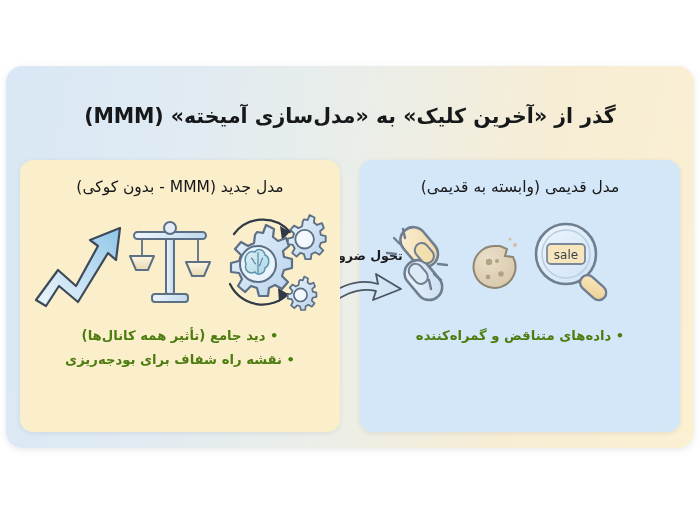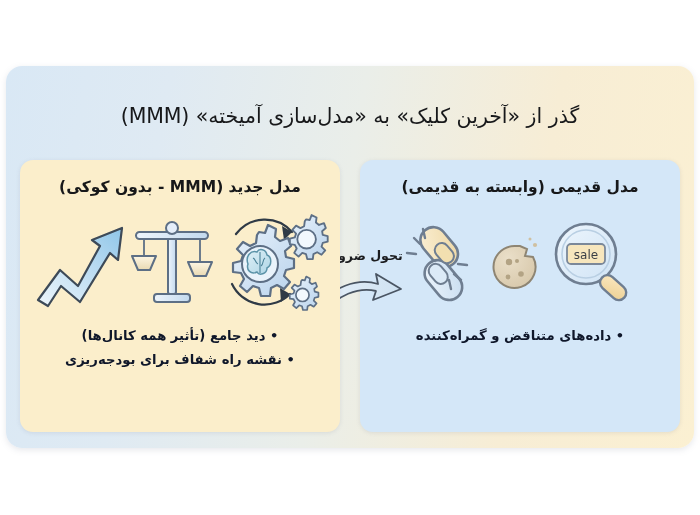--- a/index.html
+++ b/index.html
@@ -29,21 +29,21 @@
     overflow: hidden;
   }
 
   #page-title {
     position: absolute;
     left: 0;
     top: 38px;
     width: 100%;
     text-align: center;
     font-size: 20.5px;
-    font-weight: normal;
+    font-weight: bold;
     color: #17181a;
     direction: rtl;
     letter-spacing: -0.2px;
   }
 
   .panel {
     position: absolute;
     top: 94px;
     width: 320px;
     height: 272px;
@@ -59,47 +59,48 @@
     left: 14px;
     background: #fbeecb;
   }
 
   .panel-title {
     position: absolute;
     top: 18px;
     width: 100%;
     text-align: center;
     font-size: 15.5px;
-    font-weight: bold;
+    font-weight: normal;
     color: #17181a;
     direction: rtl;
   }
 
   .icon-row {
     position: absolute;
     top: 50px;
     width: 100%;
     height: 104px;
     display: flex;
     align-items: center;
-    justify-content: center;
+    justify-content: flex-end;
+    padding-left: 12px;
   }
 
   .bullets {
     position: absolute;
     top: 164px;
     width: 100%;
     padding: 0 16px;
     direction: rtl;
     text-align: center;
   }
   .bullet-item {
     font-size: 13.2px;
     font-weight: bold;
-    color: #0f172a;
+    color: #4d7c0f;
     line-height: 1.85;
     white-space: nowrap;
   }
   .bullet-dot { font-size: 13px; }
 
   #transition-zone {
     position: absolute;
     left: 338px;
     top: 94px;
     width: 34px;

